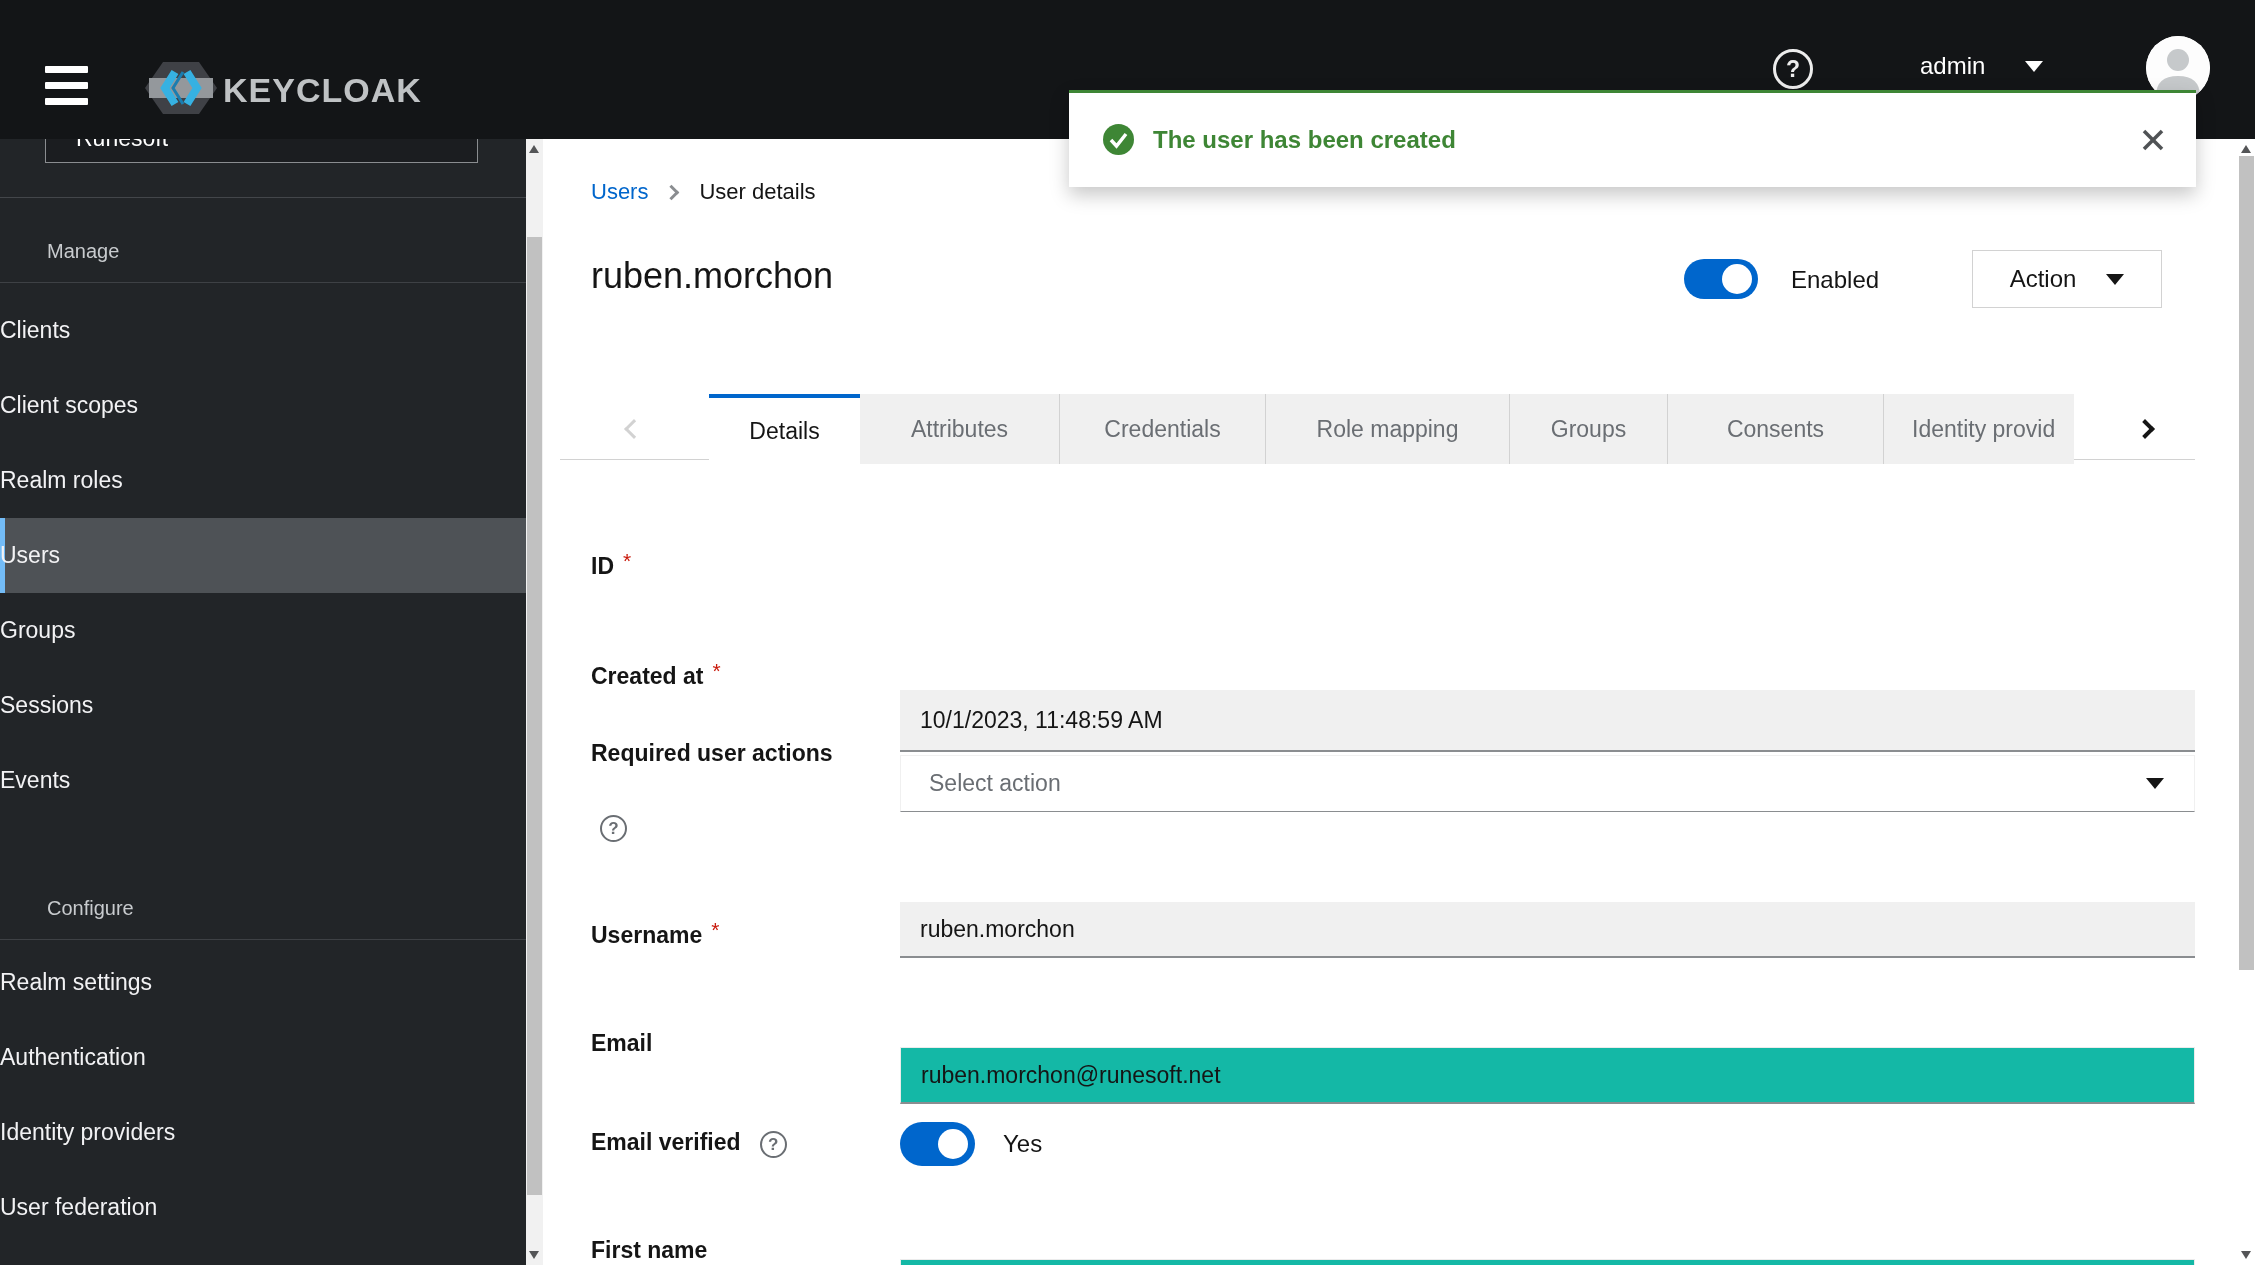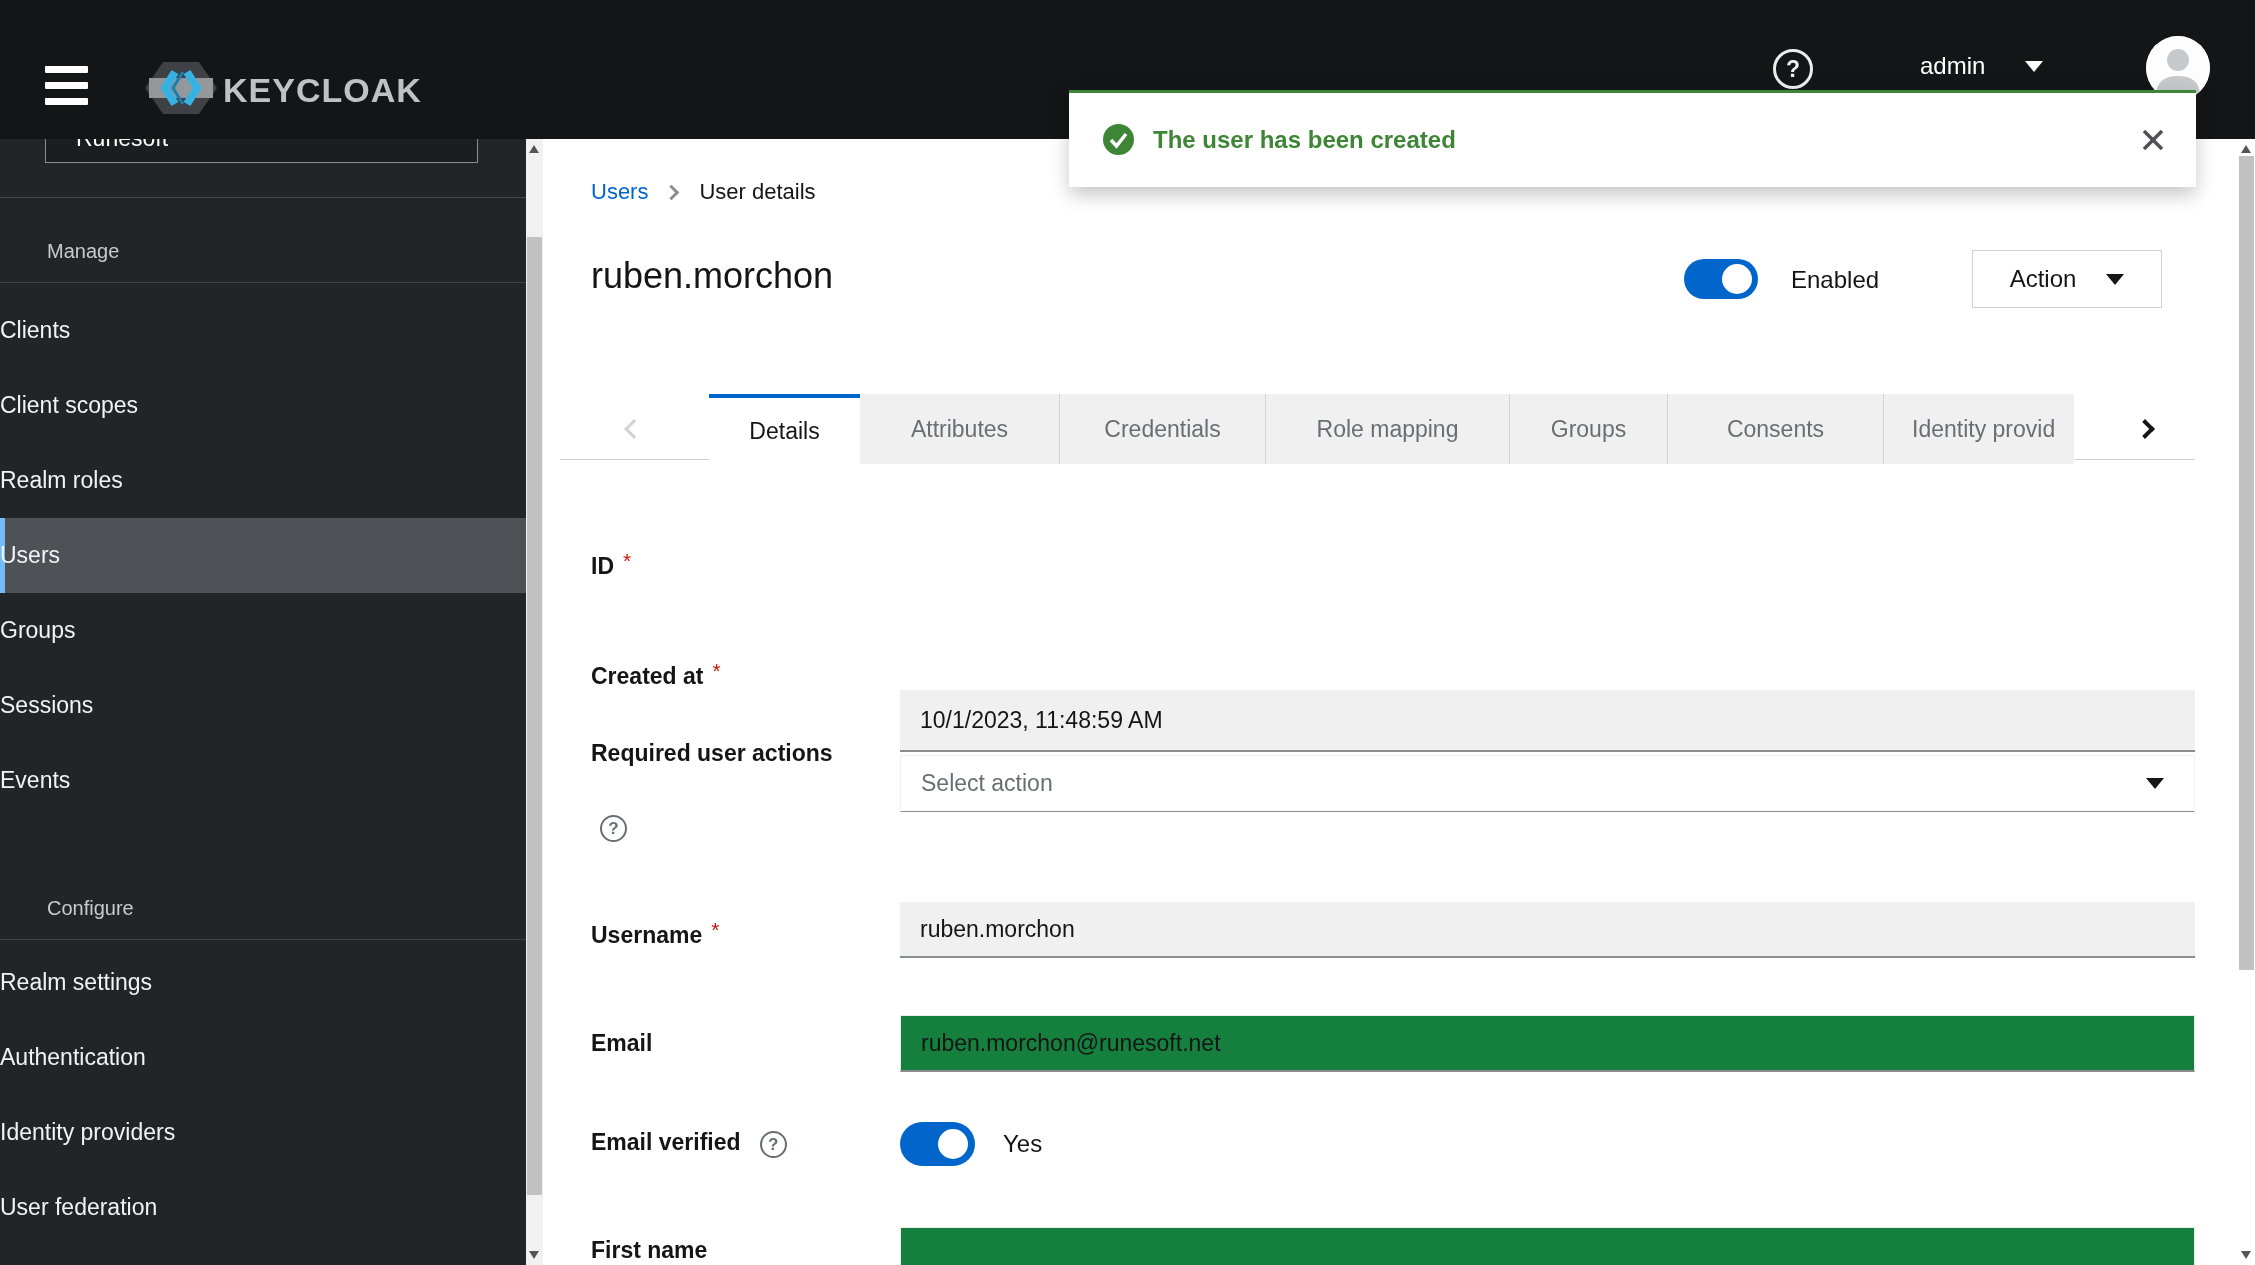--- a/index.html
+++ b/index.html
@@ -77,23 +77,23 @@
   .tab.active { background:#fff; color:#151515; border-top:4px solid #0066cc; border-right:none;
                 height:71px; position:relative; z-index:2; font-weight:500; }
   .tab.clip { justify-content:flex-start; padding-left:28px; overflow:hidden; white-space:nowrap; border-right:none; }
 
   
   .lbl { position:absolute; left:48px; height:44px; line-height:44px; font-size:23px; font-weight:700; color:#151515; }
   .req { color:#c9190b; font-size:21px; margin-left:9px; vertical-align:6px; font-weight:400; }
   .inp { position:absolute; left:357px; width:1295px; font-size:23px; color:#151515; padding:0 20px;
          outline:none; font-family:inherit; }
   .inp.ro { background:#f0f0f0; border:none; border-bottom:2px solid #8a8d90; }
-  .inp.ed { background:#15803d; border:1px solid #ebebeb; border-bottom:2px solid #8a8d90; }
+  .inp.ed { background:#14b8a6; border:1px solid #ebebeb; border-bottom:2px solid #8a8d90;margin-top:32px; }
   .select { position:absolute; left:357px; width:1295px; height:57px; background:#fff; border:1px solid #f0f0f0;
-            border-bottom:1px solid #8a8d90; display:flex; align-items:center; padding:0 20px; cursor:pointer; }
+            border-bottom:1px solid #8a8d90; display:flex; align-items:center; padding:0 28px; cursor:pointer; }
   .placeholder { font-size:23px; color:#6a6e73; }
   .select .caret2 { position:absolute; right:30px; width:0; height:0; border-left:9px solid transparent;
                     border-right:9px solid transparent; border-top:11px solid #151515; }
   .help-ic { display:inline-block; width:27px; height:27px; border:2px solid #6a6e73; border-radius:50%;
              color:#6a6e73; font-size:17px; font-weight:700; text-align:center; line-height:23px; cursor:pointer; }
   .sw-verified { left:357px; top:983px; width:75px; height:44px; }
   .sw-verified .knob { width:30px; height:30px; top:7px; right:7px; }
   .yes-lbl { position:absolute; left:460px; top:991px; font-size:24px; color:#151515; }
 
   

